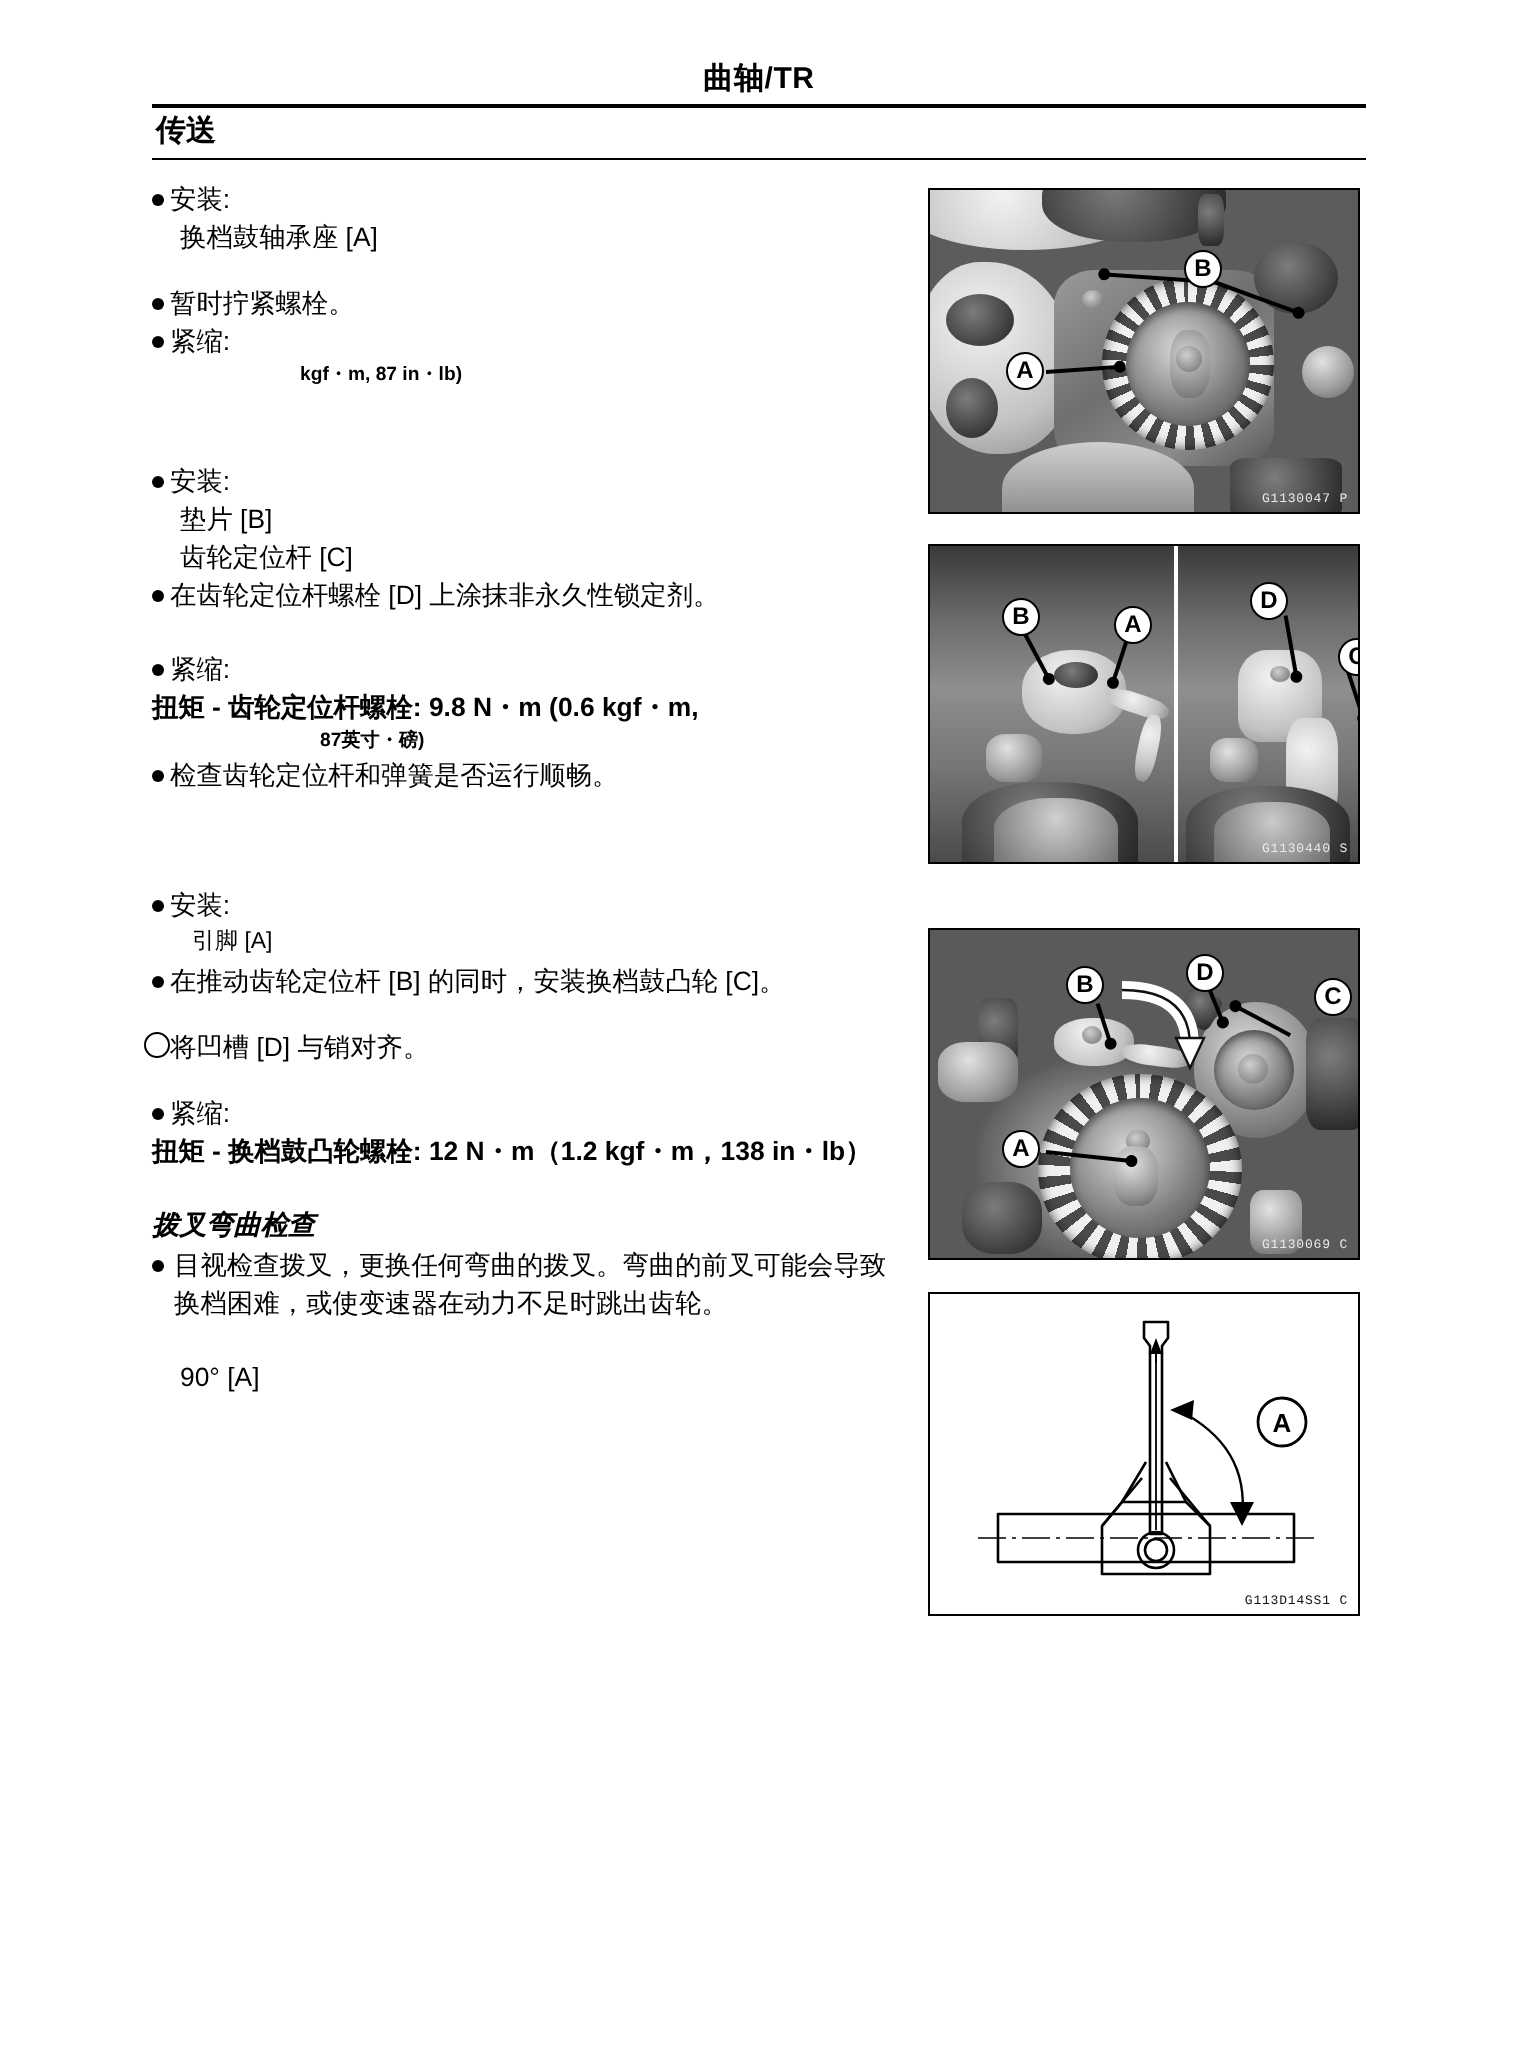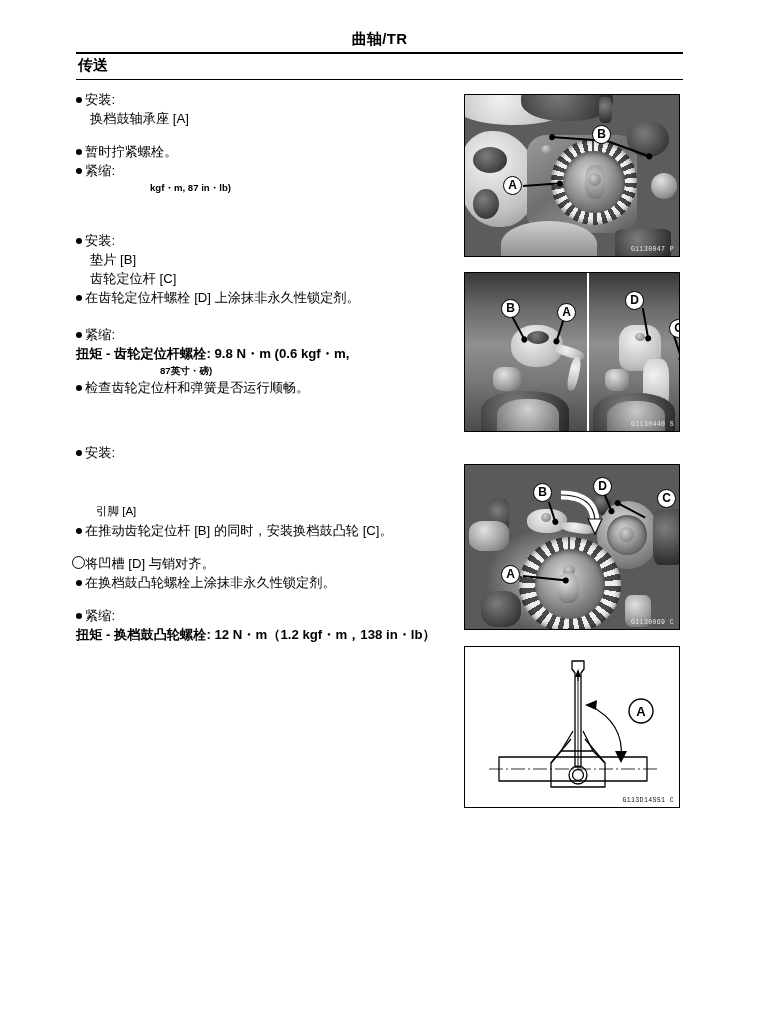--- a/index.html
+++ b/index.html
@@ -268,32 +268,37 @@
       <div class="torque-sub wide">87英寸・磅)</div>
       <div class="line bl">检查齿轮定位杆和弹簧是否运行顺畅。</div>
     </div>
 
     <div class="spacer18"></div>
     <div class="spacer18"></div>
     <div class="spacer10"></div>
 
     <div class="blk">
       <div class="line bl">安装:</div>
-      <div class="line indent2" style="font-size:11.5px;margin-top:40px;">引脚 [A]</div>
+      <div class="line indent2" style="font-size:11.5px;">引脚 [A]</div>
       <div class="line bl">在推动齿轮定位杆 [B] 的同时，安装换档鼓凸轮 [C]。</div>
       <div class="spacer14"></div>
       <div class="line ob">将凹槽 [D] 与销对齐。</div>
-      <div class="line bl">在换档鼓凸轮螺栓上涂抹非永久性锁定剂。</div>
       <div class="spacer14"></div>
       <div class="line bl">紧缩:</div>
       <div class="line torque">扭矩 - 换档鼓凸轮螺栓:  12 N・m（1.2 kgf・m，138 in・lb）</div>
     </div>
 
     <div class="spacer18"></div>
 
+    <div class="blk">
+      <div class="sub-head">拨叉弯曲检查</div>
+      <div class="line wrap bl" style="padding-left:11px;">目视检查拨叉，更换任何弯曲的拨叉。弯曲的前叉可能会导致换档困难，或使变速器在动力不足时跳出齿轮。</div>
+      <div class="spacer18"></div>
+      <div class="line indent1">90° [A]</div>
+    </div>
 
   </div>
 
   <div class="fig" style="left:464px; top:94px; width:216px; height:163px;">
     <div class="fig-inner">
       <div class="photo" style="background:
              radial-gradient(ellipse 26% 30% at 52% 55%, #c6c6c6 0%, #8c8c8c 60%, #5e5e5e 100%),
              linear-gradient(150deg,#4a4a4a 0%,#9a9a9a 18%,#6e6e6e 40%,#a6a6a6 62%,#5a5a5a 85%,#3e3e3e 100%);"></div>
 
       <div class="blob light" style="left:-12px; top:-10px; width:120px; height:40px; border-radius:50%;"></div>

